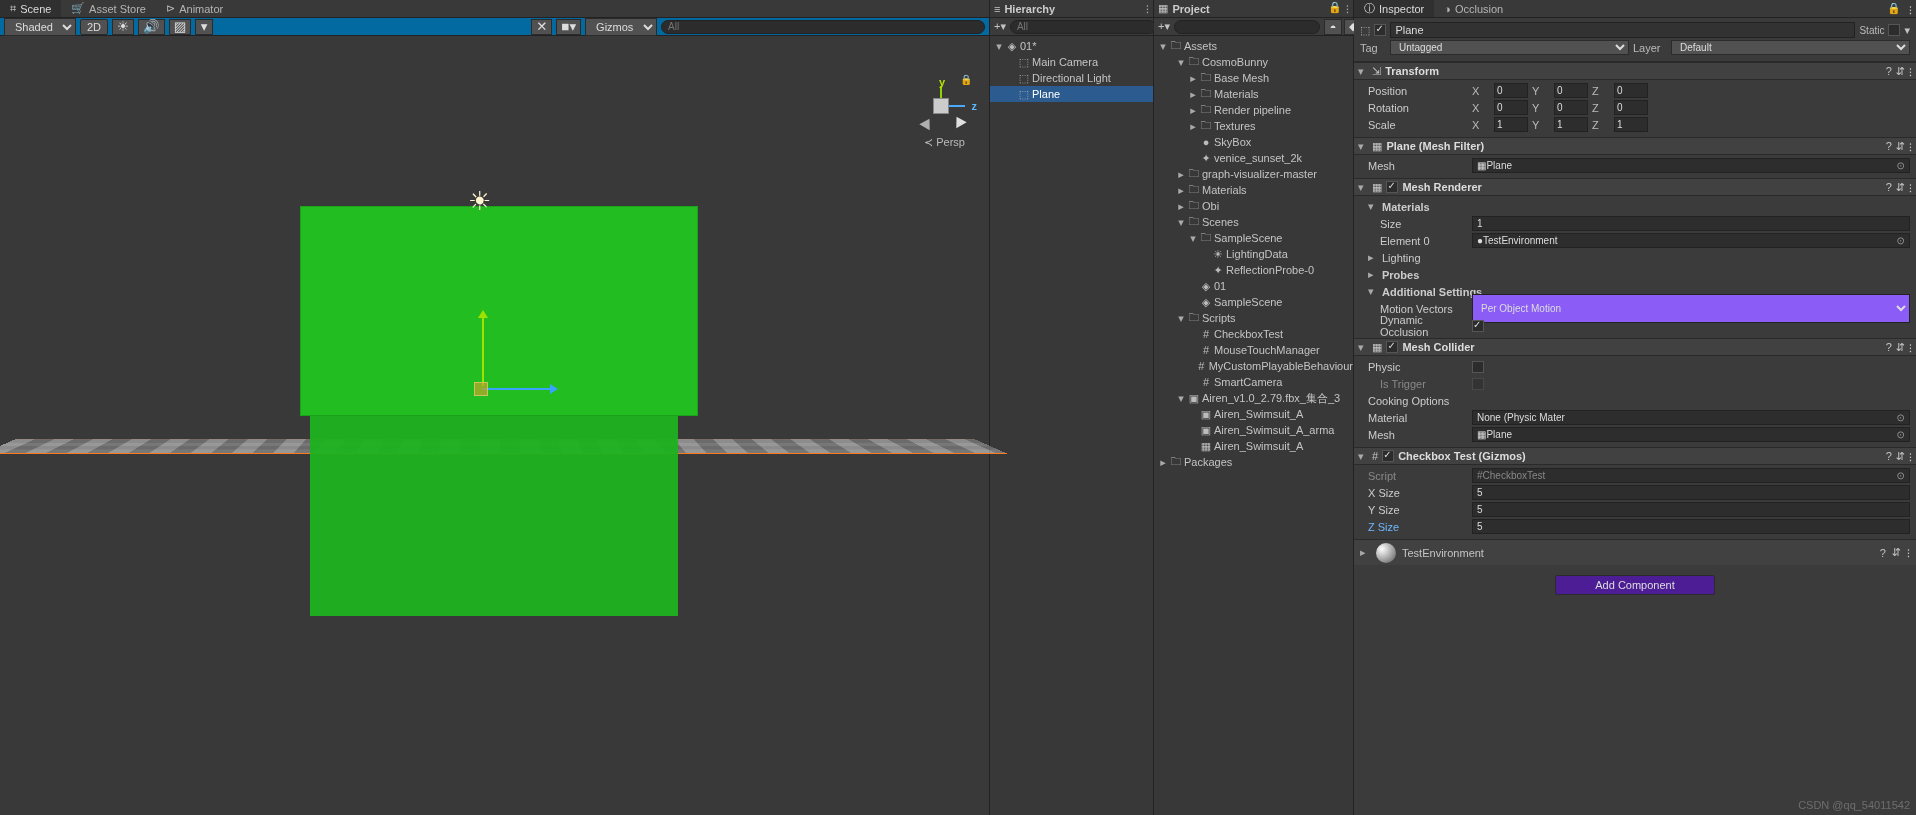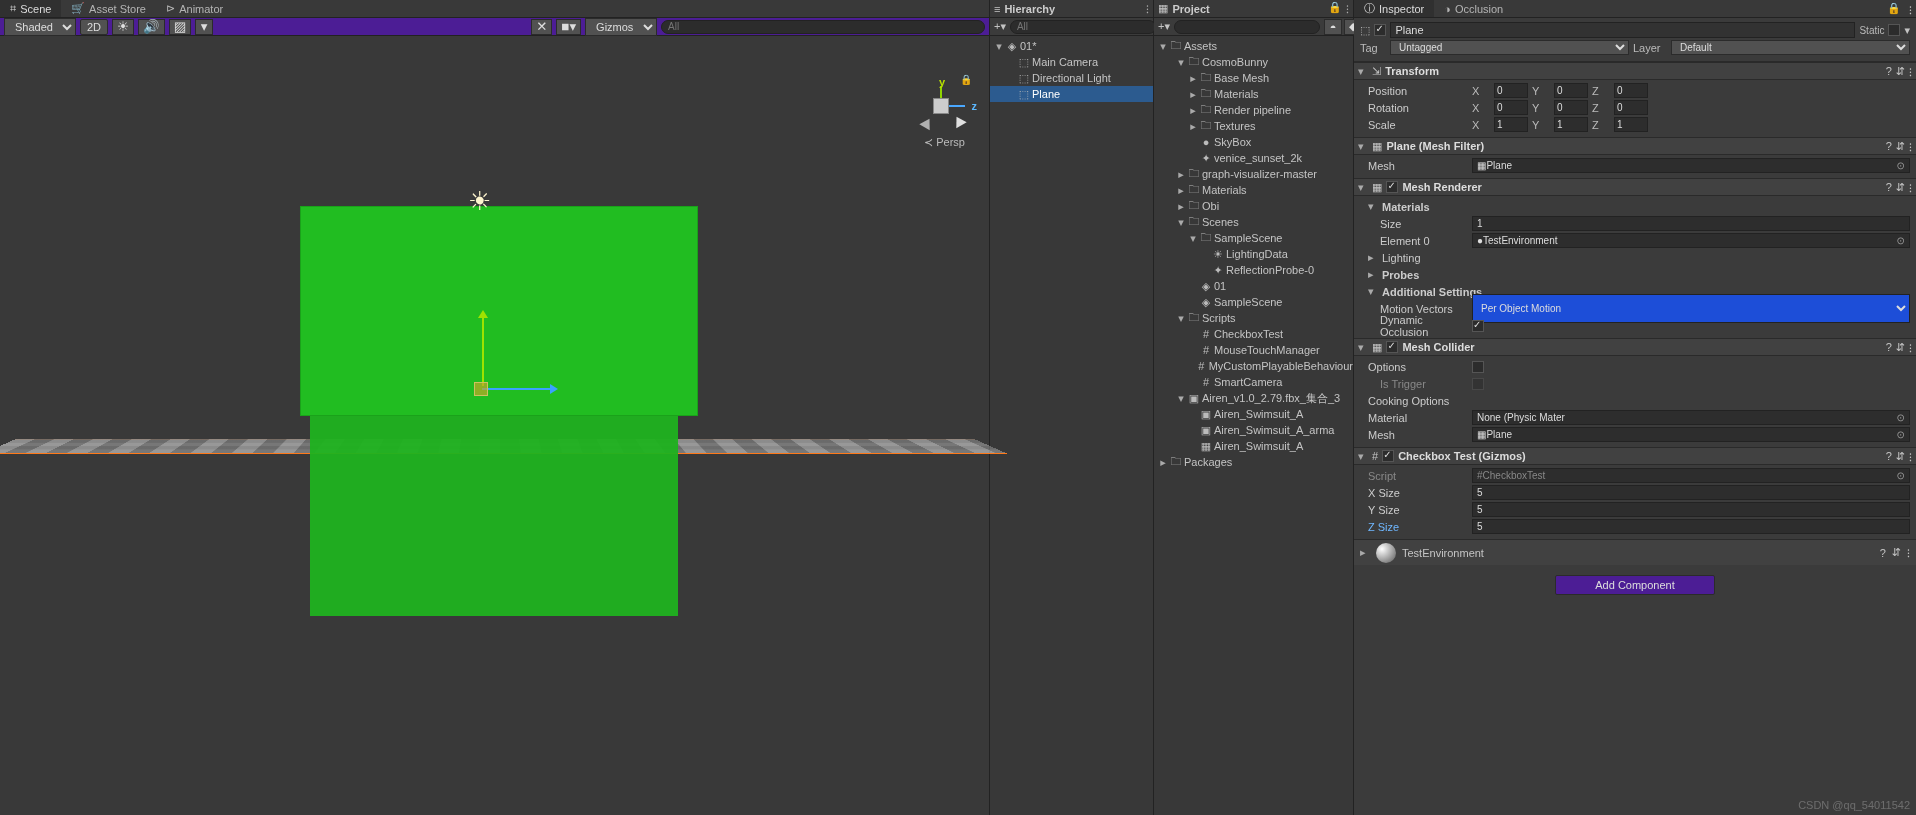--- a/index.html
+++ b/index.html
@@ -6,21 +6,21 @@
 body { background: #393939; color: #c4c4c4; font-size: 11px; overflow: hidden; width: 1916px; height: 815px; position: relative; }
 
 .root { display: flex; width: 100%; height: 100%; }
 
 
 .scene-panel { width: 990px; background: #3f3f3f; display: flex; flex-direction: column; border-right: 1px solid #222; }
 .tabs-row { display: flex; background: #393939; height: 18px; border-bottom: 1px solid #222; }
 .tab { padding: 2px 10px; display: flex; align-items: center; gap: 4px; color: #b4b4b4; cursor: pointer; }
 .tab.active { background: #303030; color: #dcdcdc; }
 
-.scene-toolbar { display: flex; align-items: center; background: #4c1d95; height: 18px; border-bottom: 1px solid #222; padding: 0 4px; gap: 4px; }
+.scene-toolbar { display: flex; align-items: center; background: #0369a1; height: 18px; border-bottom: 1px solid #222; padding: 0 4px; gap: 4px; }
 .dropdown { background: #515151; border: 1px solid #2b2b2b; color: #ddd; padding: 1px 6px; font-size: 11px; min-width: 60px; }
 .pill { background: #515151; border: 1px solid #2b2b2b; color: #ddd; padding: 1px 6px; font-size: 11px; border-radius: 2px; }
 .tool-btn { background: #515151; border: 1px solid #2b2b2b; color: #ddd; padding: 1px 4px; min-width: 18px; height: 16px; display: inline-flex; align-items: center; justify-content: center; }
 .spacer { flex: 1; }
 
 .viewport { flex: 1; position: relative; background: #393939; }
 .persp-label { position: absolute; top: 100px; right: 24px; color: #bbb; }
 .gizmo-nav { position: absolute; top: 40px; right: 18px; width: 60px; height: 60px; }
 .gizmo-nav .axis-y { position: absolute; left: 28px; top: 0; color: #b8e000; font-weight: bold; }
 .gizmo-nav .axis-z { position: absolute; right: -6px; top: 24px; color: #5bb8ff; font-weight: bold; }
@@ -69,21 +69,21 @@
 
 .inspector-panel { flex: 1; background: #3b3b3b; display: flex; flex-direction: column; }
 .insp-top { padding: 4px 6px; border-bottom: 1px solid #2a2a2a; }
 .insp-row { display: flex; align-items: center; gap: 4px; margin-bottom: 2px; }
 .insp-name-field { flex: 1; background: #323232; border: 1px solid #222; color: #ddd; padding: 1px 4px; font-size: 11px; }
 .static-check { font-size: 10px; color: #bbb; }
 .field-label { color: #bbb; width: 80px; }
 .mini-label { color: #bbb; width: 18px; }
 .num-field { width: 34px; background: #2d2d2d; border: 1px solid #222; color: #ddd; font-size: 10px; padding: 1px 2px; }
 .wide-field { flex: 1; background: #2d2d2d; border: 1px solid #222; color: #ddd; font-size: 10px; padding: 1px 4px; }
-.wide-dropdown { flex: 1; background: #1d4ed8; border: 1px solid #222; color: #ddd; font-size: 10px; padding: 7px 4px; }
+.wide-dropdown { flex: 1; background: #8b5cf6; border: 1px solid #222; color: #ddd; font-size: 10px; padding: 7px 4px; }
 .comp-header { display: flex; align-items: center; background: #414141; border-top: 1px solid #2a2a2a; border-bottom: 1px solid #2a2a2a; height: 18px; padding: 0 4px; gap: 4px; }
 .comp-header .title { flex: 1; font-weight: bold; color: #ddd; }
 .comp-body { padding: 2px 6px 4px 14px; }
 .comp-body .prop-row { display: flex; align-items: center; height: 17px; gap: 4px; }
 .comp-body .prop-label { width: 100px; color: #ccc; font-size: 11px; }
 .comp-body .prop-label.highlight { color: #6fb7ff; }
 .sub-label { padding-left: 12px; }
 .checkbox { width: 12px; height: 12px; background: #2c2c2c; border: 1px solid #555; display: inline-block; }
 .checkbox.checked:after { content: '✓'; color: #ddd; font-size: 10px; position: relative; top: -3px; left: 0; }
 .fold { width: 10px; color: #aaa; cursor: pointer; }
@@ -518,21 +518,21 @@
       <span class="fold">▾</span>
       <span>▦</span>
       <span class="checkbox checked"></span>
       <span class="title">Mesh Collider</span>
       <span>?</span>
         <span>⇵</span>
         <span>⁝</span>
     </div>
     <div class="comp-body">
       <div class="prop-row">
-          <span class="prop-label">Options</span>
+          <span class="prop-label">Physic</span>
           <span class="checkbox"></span>
         </div>
       <div class="prop-row">
           <span class="prop-label sub-label" style="color:#888">Is Trigger</span>
           <span class="checkbox" style="opacity:.5"></span>
         </div>
       <div class="prop-row">
           <span class="prop-label">Cooking Options</span>
         </div>
       <div class="prop-row">

